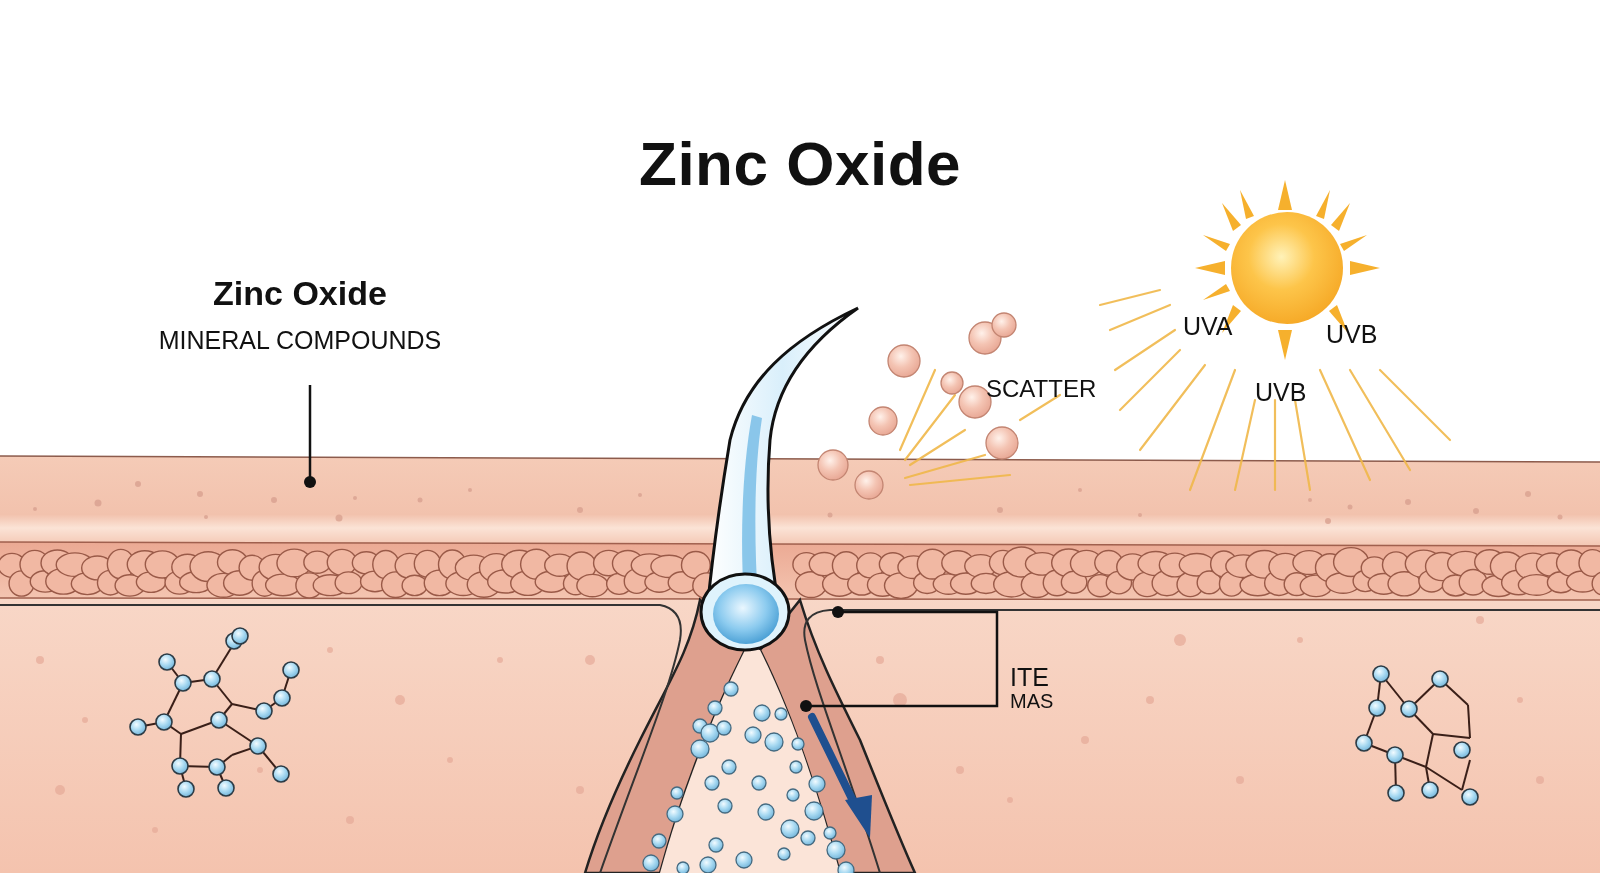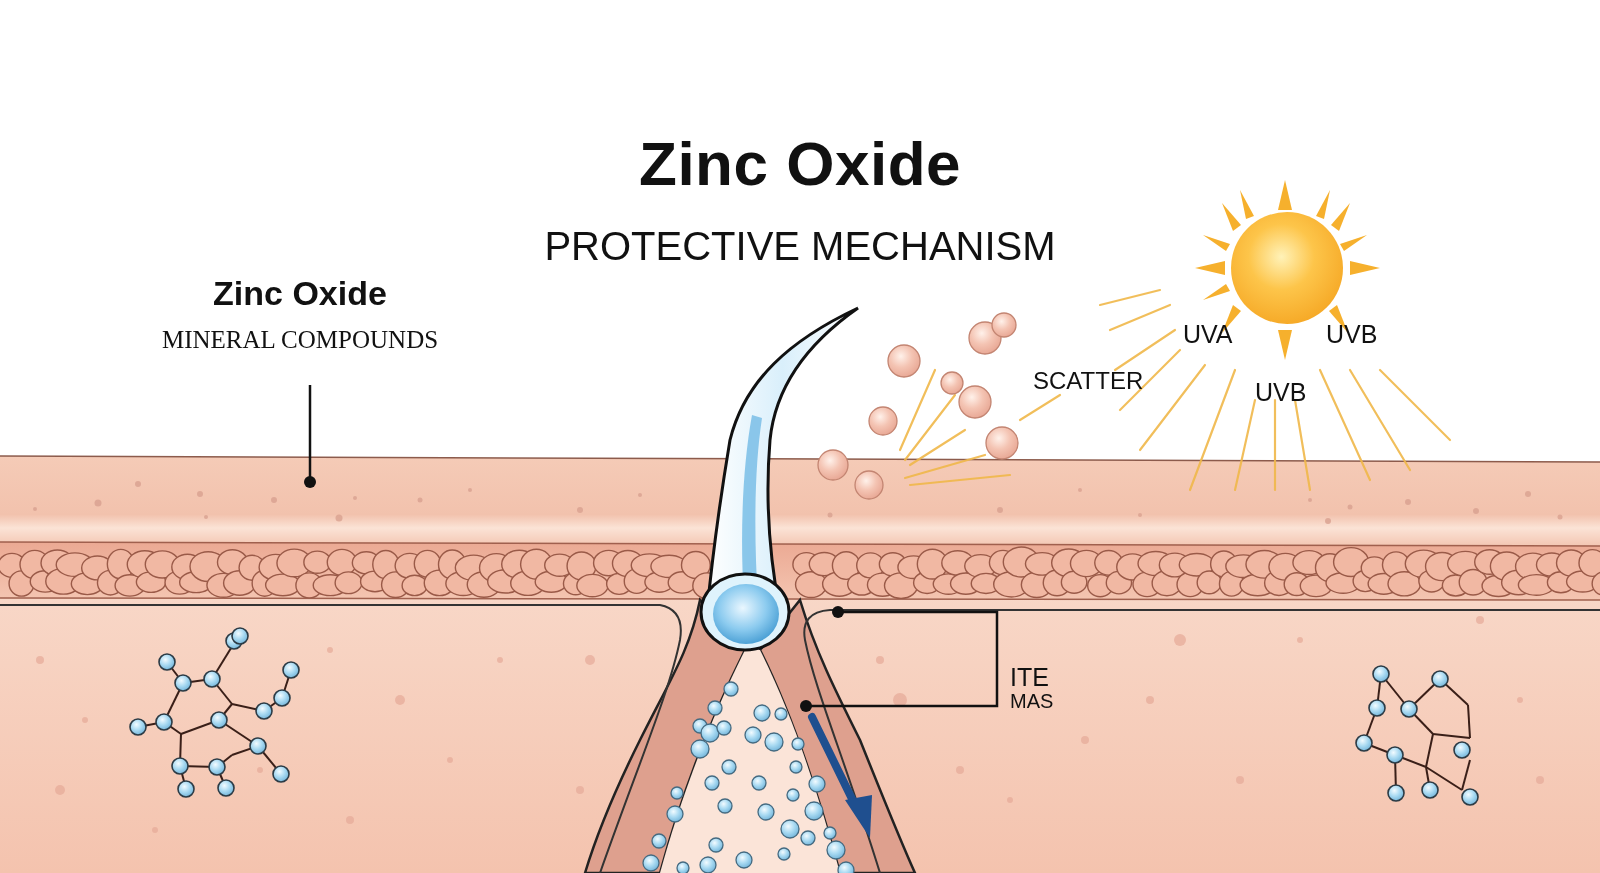--- a/index.html
+++ b/index.html
@@ -3,23 +3,23 @@
 <meta charset="utf-8">
 <style>
   html, body { margin:0; padding:0; }
   body { width:1600px; height:873px; overflow:hidden; background:#ffffff; font-family:"Liberation Sans", sans-serif; }
   #stage { position:relative; width:1504px; height:873px; }
   svg#art { position:absolute; left:0; top:0; }
   .lbl { position:absolute; color:#111; white-space:nowrap; font-family:"Liberation Sans", sans-serif; }
   .title { left:0; width:1600px; text-align:center; top:128px; font-size:62px; font-weight:bold; letter-spacing:0.5px; }
   .subtitle { left:0; width:1600px; text-align:center; top:224px; font-size:40px; }
   .left-title { left:120px; width:360px; text-align:center; top:274px; font-size:34px; font-weight:bold; }
-  .left-sub { left:120px; width:360px; text-align:center; top:326px; font-size:25px;font-family:Liberation Serif, serif; }
-  .scatter { left:986px; top:367px; font-size:24px;margin-left:47px; }
-  .uva { left:1183px; top:320px; font-size:25px; }
+  .left-sub { left:120px; width:360px; text-align:center; top:326px; font-size:25px; }
+  .scatter { left:986px; top:375px; font-size:24px; }
+  .uva { left:1183px; top:312px; font-size:25px; }
   .uvb1 { left:1326px; top:320px; font-size:25px; }
   .uvb2 { left:1255px; top:378px; font-size:25px; }
   .callout1 { left:1010px; top:663px; font-size:25px; }
   .callout2 { left:1010px; top:690px; font-size:20px; }
 </style>
 </head>
 <body>
 
 <div id="stage">
 <svg id="art" width="1600" height="873" viewBox="0 0 1600 873">
@@ -450,21 +450,20 @@
         <circle cx="1364" cy="743" r="8" fill="url(#aGrad)" stroke="#2c3b45" stroke-width="1.6"></circle>
         <circle cx="1395" cy="755" r="8" fill="url(#aGrad)" stroke="#2c3b45" stroke-width="1.6"></circle>
         <circle cx="1462" cy="750" r="8" fill="url(#aGrad)" stroke="#2c3b45" stroke-width="1.6"></circle>
         <circle cx="1396" cy="793" r="8" fill="url(#aGrad)" stroke="#2c3b45" stroke-width="1.6"></circle>
         <circle cx="1430" cy="790" r="8" fill="url(#aGrad)" stroke="#2c3b45" stroke-width="1.6"></circle>
         <circle cx="1470" cy="797" r="8" fill="url(#aGrad)" stroke="#2c3b45" stroke-width="1.6"></circle>
       </g>
 </svg>
 
 <div class="lbl title">Zinc Oxide</div>
-<div class="lbl subtitle">PROTECTIVE MECHANISM</div>
 <div class="lbl left-title">Zinc Oxide</div>
 <div class="lbl left-sub">MINERAL COMPOUNDS</div>
 <div class="lbl scatter">SCATTER</div>
 <div class="lbl uva">UVA</div>
 <div class="lbl uvb1">UVB</div>
 <div class="lbl uvb2">UVB</div>
 <div class="lbl callout1">ITE</div>
 <div class="lbl callout2">MAS</div>
 </div>
 

